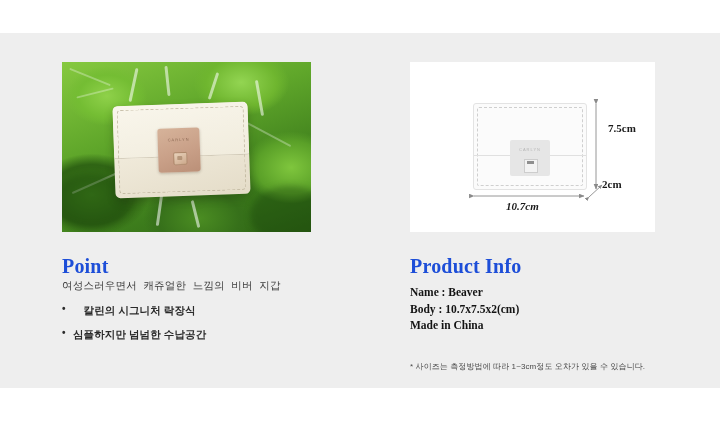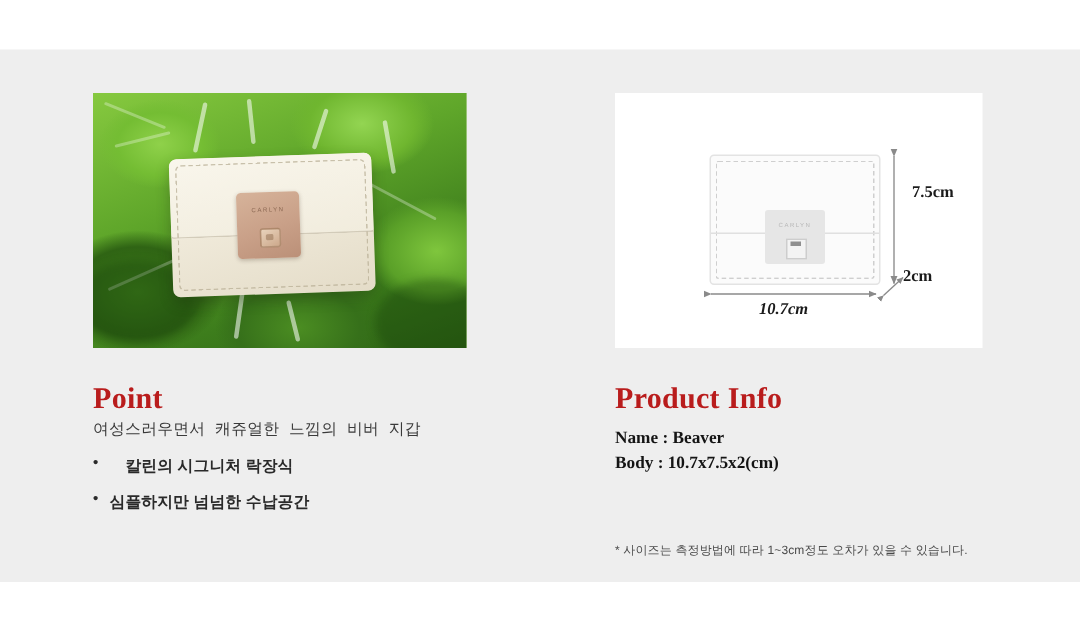--- a/index.html
+++ b/index.html
@@ -218,21 +218,21 @@
   }
   .dim-h-label { left: 96px; top: 138px; font-style: italic; }
   .dim-v-label { left: 198px; top: 60px; }
   .dim-d-label { left: 192px; top: 116px; }
   
   .heading {
     position: absolute;
     font-family: "Liberation Serif", serif;
     font-weight: bold;
     font-size: 20px;
-    color: #b91c1c;
+    color: #1d4ed8;
     letter-spacing: 0.2px;
   }
   .point-heading { left: 62px; top: 238px; }
   .info-heading  { left: 410px; top: 238px; }
   .subtitle {
     position: absolute;
     left: 62px;
     top: 268px;
     font-size: 10.5px;
     color: #3a3a3a;
@@ -366,17 +366,18 @@
       <div class="dim-label dim-v-label">7.5cm</div>
       <div class="dim-label dim-d-label">2cm</div>
     </div>
   </div>
 
   <h2 class="heading info-heading">Product Info</h2>
 
   <ul class="info-list">
     <li>Name : Beaver</li>
     <li>Body : 10.7x7.5x2(cm)</li>
+    <li>Made in China</li>
   </ul>
 
   <p class="note">* 사이즈는 측정방법에 따라 1~3cm정도 오차가 있을 수 있습니다.</p>
 
 </div>
 
 </body></html>

